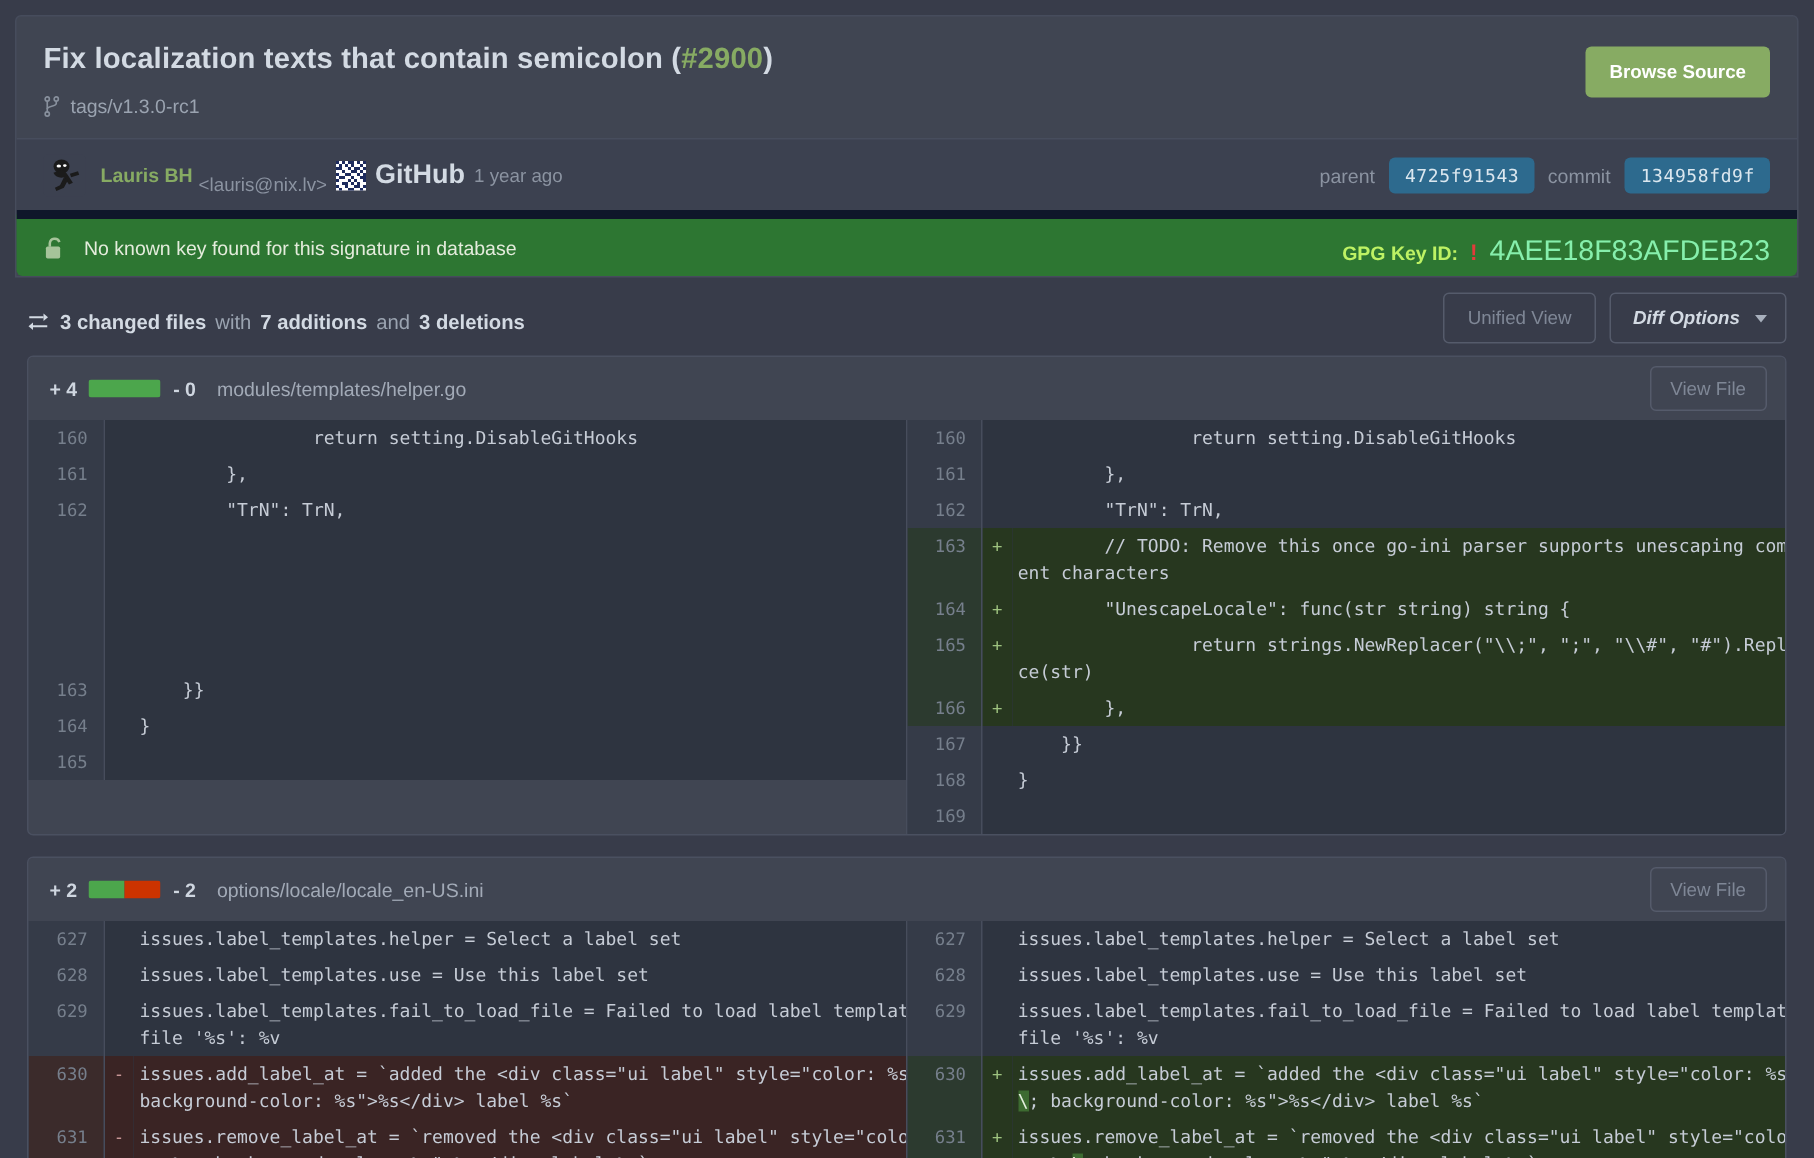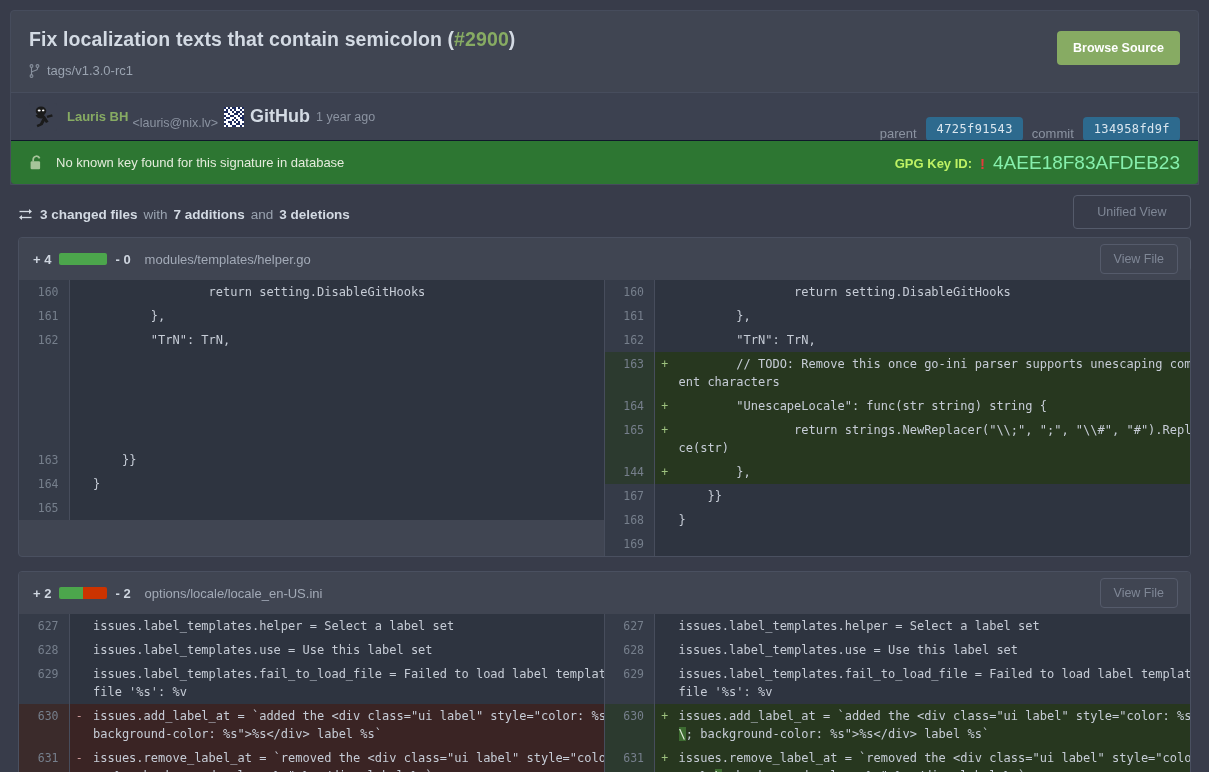--- a/index.html
+++ b/index.html
@@ -82,38 +82,38 @@
   .gh-avatar {
     width: 20px; height: 20px;
     margin: 0 6px 0 6px;
     display: inline-block;
     vertical-align: middle;
   }
   .gh-name { color: #d3dae3; font-size: 18px; font-weight: bold; }
   .commit-when { color: #8b93a1; font-size: 12.5px; margin-left: 6px; }
   .hash-area {
     position: absolute; right: 18px; top: 0; height: 48px;
-    display: flex; align-items: flex-end; gap: 9px;
+    display: flex; align-items: center; gap: 9px;
   }
   .hash-label { color: #8b93a1; font-size: 13px; }
   .hash-chip {
     background: #2d6a8e;
     color: #dbe7ef;
     font-family: "DejaVu Sans Mono", monospace;
     font-size: 12px;
     padding: 5px 10px 5px 11px;
     border-radius: 4px;
     letter-spacing: .4px;
     cursor: pointer;
   }
 
   
   .gpg-bar {
     background: #2d7632;
-    border-top: 1px solid #0f172a;
+    border-top: 6px solid #0f172a;
     border-radius: 0 0 4px 4px;
     padding: 0 18px;
     height: 44px;
     display: flex; align-items: center;
     position: relative;
   }
   .gpg-text { color: #e4ecdc; font-size: 13px; }
   .lock-ico { margin-right: 12px; display:inline-flex; opacity:.85; }
   .gpg-right {
     position: absolute; right: 18px; top: 0; height: 44px;
@@ -127,21 +127,21 @@
   .stats-bar {
     height: 46px;
     display: flex; align-items: center;
     position: relative;
     padding: 0 8px;
     margin-top: 6px;
   }
   .stats-text { color: #9aa3b0; font-size: 13.5px; display:flex; align-items:center; gap:6px;}
   .stats-text b { color: #d3dae3; font-weight: bold; }
   .diff-ico { width: 14px; height: 13px; display:inline-block; margin-right:2px; }
-  .btn-group { position: absolute; right: 8px; top: 4px; display: flex; gap: 9px; flex-direction: column; }
+  .btn-group { position: absolute; right: 8px; top: 4px; display: flex; gap: 9px; }
   .ghost-btn {
     background: transparent;
     border: 1px solid #555b6b;
     border-radius: 4px;
     color: #7f8796;
     font-size: 12.5px;
     padding: 9px 15px;
     cursor: pointer;
     font-family: "Liberation Sans", sans-serif;
   }
@@ -477,21 +477,21 @@
                   <td class="ln">164</td>
                   <td class="mk">+</td>
                   <td class="cd">        "UnescapeLocale": func(str string) string {</td>
                 </tr>
                 <tr class="add">
                   <td class="ln">165</td>
                   <td class="mk">+</td>
                   <td class="cd">                return strings.NewReplacer("\\;", ";", "\\#", "#").Replace(str)</td>
                 </tr>
                 <tr class="add">
-                  <td class="ln">144</td>
+                  <td class="ln">166</td>
                   <td class="mk">+</td>
                   <td class="cd">        },</td>
                 </tr>
                 <tr class="ctx">
                   <td class="ln">167</td>
                   <td class="mk"></td>
                   <td class="cd">    }}</td>
                 </tr>
                 <tr class="ctx">
                   <td class="ln">168</td>

